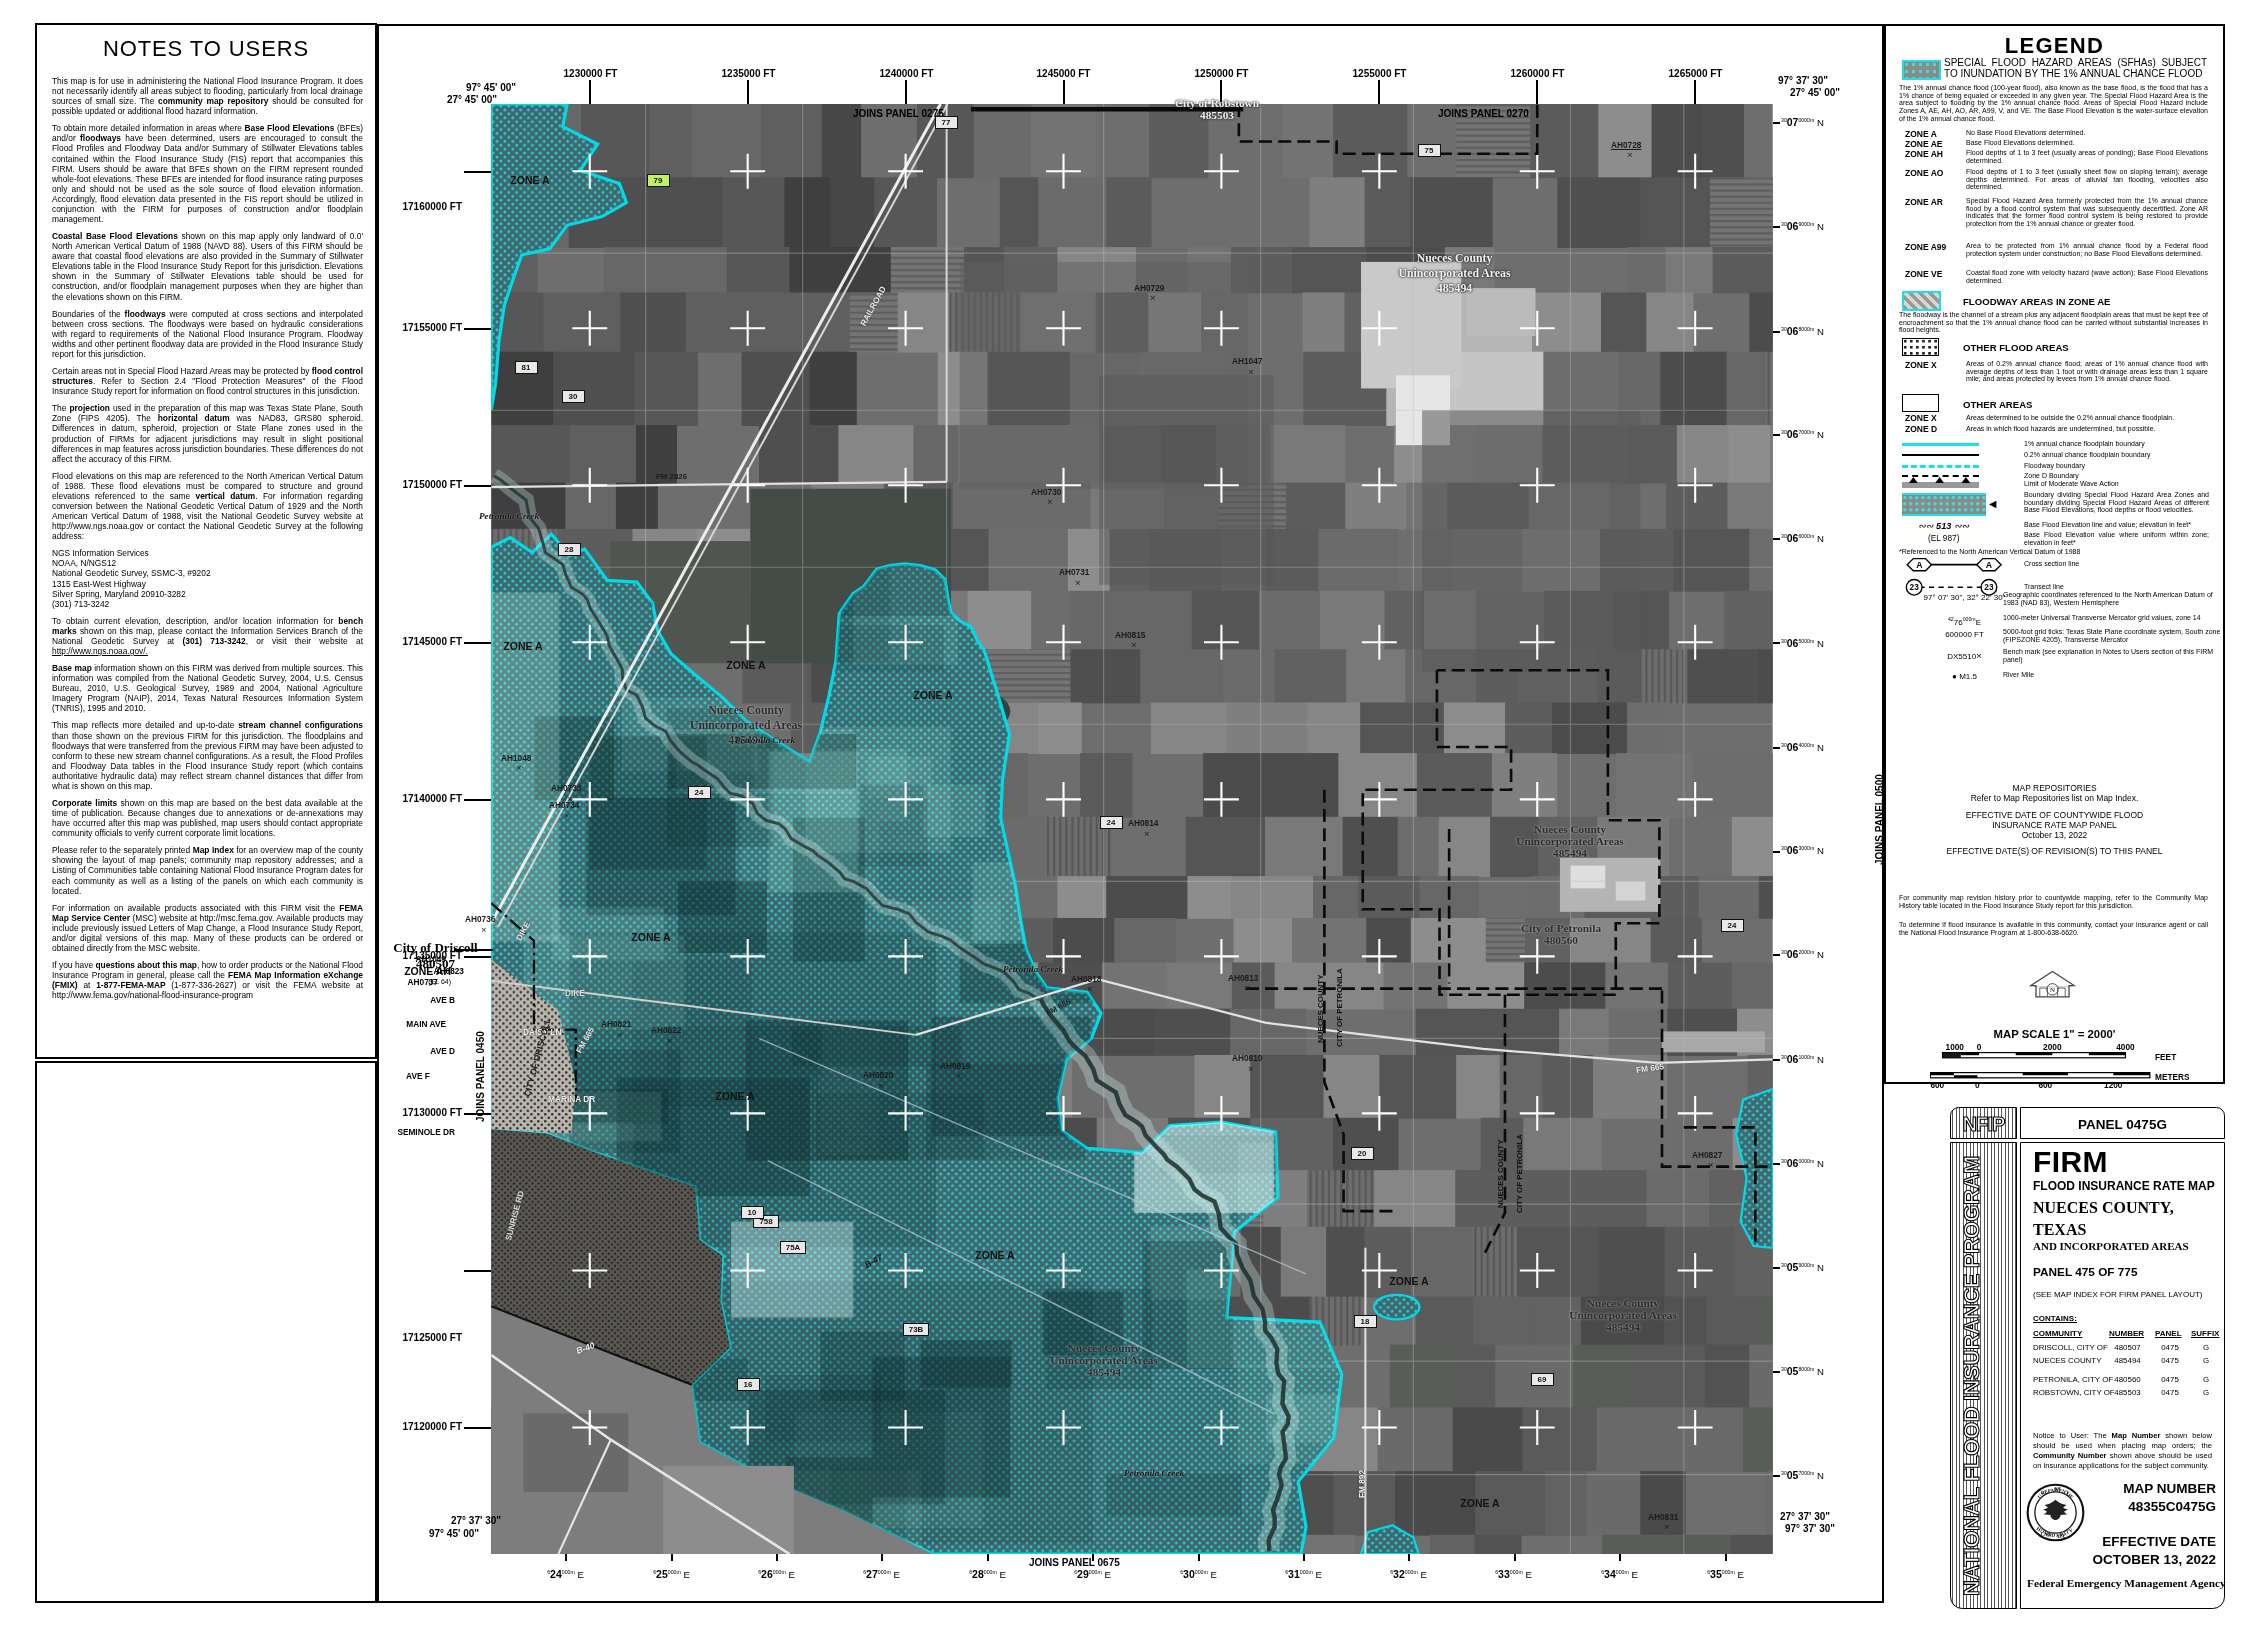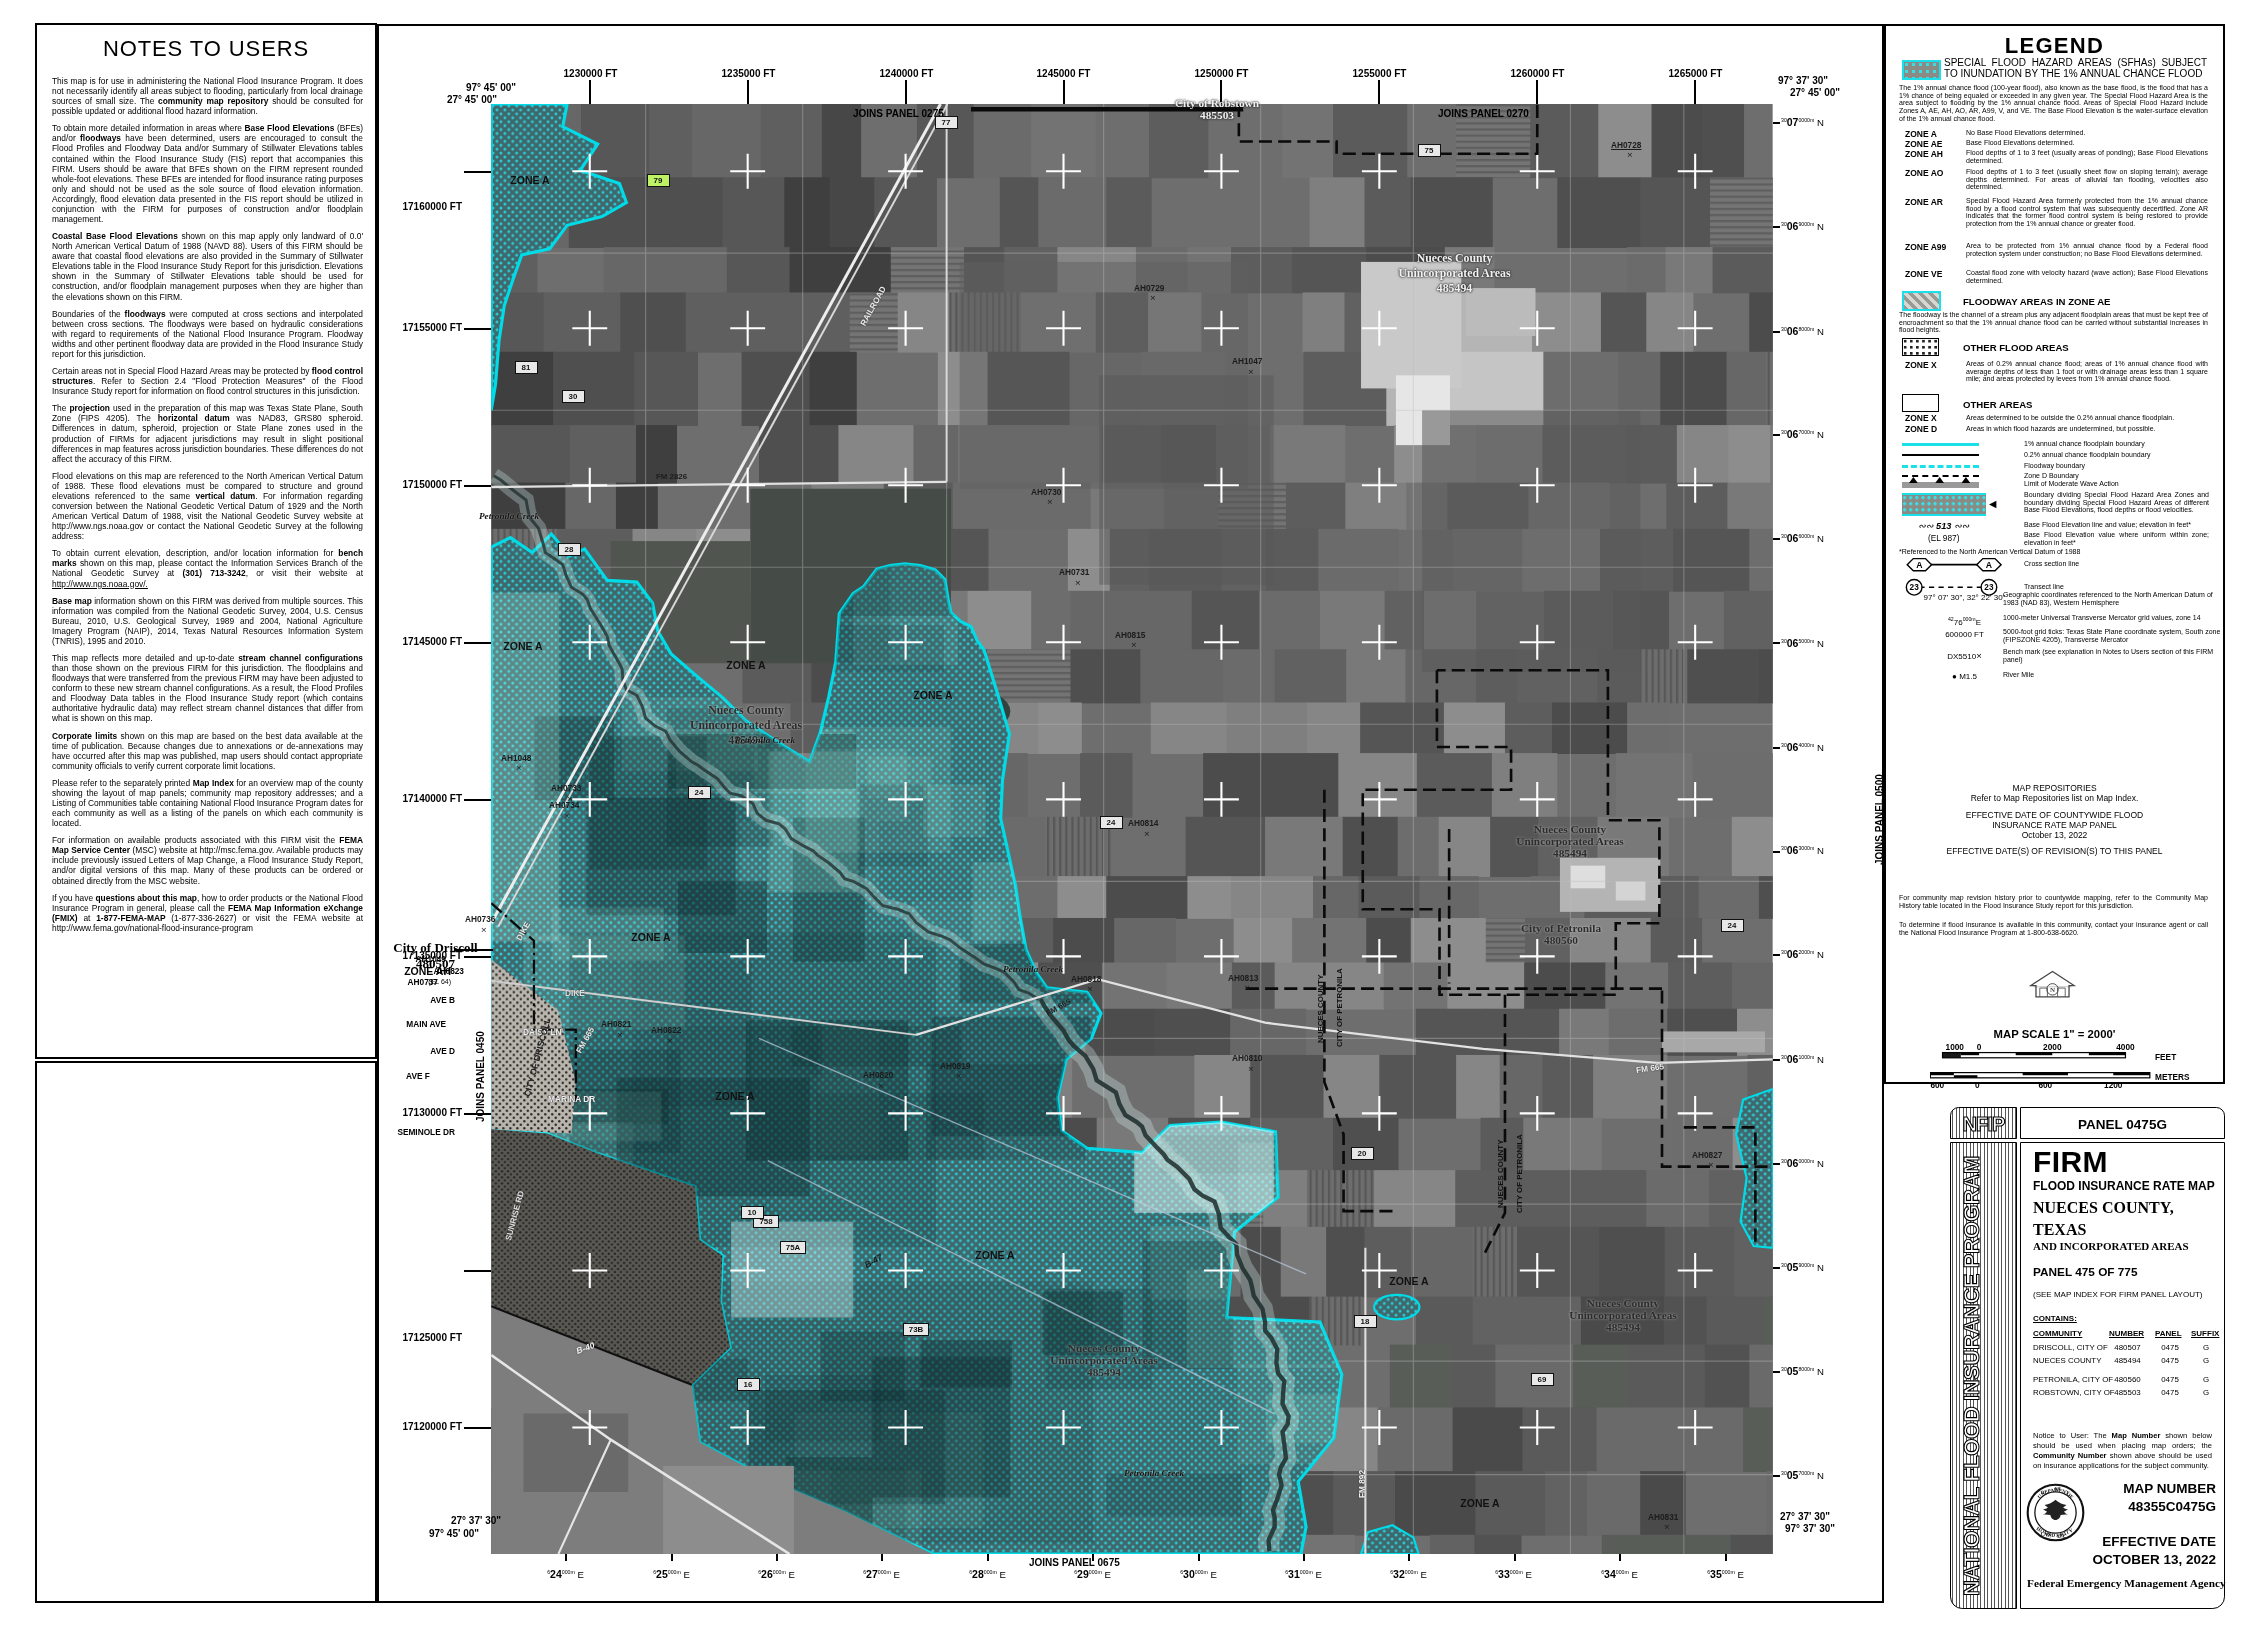--- a/index.html
+++ b/index.html
@@ -17,20 +17,21 @@
 <div class="box" style="left:35px;top:23px;width:342px;height:1036px;">
 <div class="abs" style="left:0;top:10.5px;width:100%;text-align:center;font-size:22px;letter-spacing:0.9px;">NOTES TO USERS</div>
 <div class="abs notebody" style="left:15px;top:51px;width:311px;">
 <p class="j">This map is for use in administering the National Flood Insurance Program.  It does not necessarily identify all areas subject to flooding, particularly from local drainage sources of small size.  The <b>community map repository</b> should be consulted for possible updated or additional flood hazard information.</p>
 <p class="j">To obtain more detailed information in areas where <b>Base Flood Elevations</b> (BFEs) and/or <b>floodways</b> have been determined, users are encouraged to consult the Flood Profiles and Floodway Data and/or Summary of Stillwater Elevations tables contained within the Flood Insurance Study (FIS) report that accompanies this FIRM.  Users should be aware that BFEs shown on the FIRM represent rounded whole-foot elevations.  These BFEs are intended for flood insurance rating purposes only and should not be used as the sole source of flood elevation information.  Accordingly, flood elevation data presented in the FIS report should be utilized in conjunction with the FIRM for purposes of construction and/or floodplain management.</p>
 <p class="j"><b>Coastal Base Flood Elevations</b> shown on this map apply only landward of 0.0' North American Vertical Datum of 1988 (NAVD 88).  Users of this FIRM should be aware that coastal flood elevations are also provided in the Summary of Stillwater Elevations table in the Flood Insurance Study Report for this jurisdiction.  Elevations shown in the Summary of Stillwater Elevations table should be used for construction, and/or floodplain management purposes when they are higher than the elevations shown on this FIRM.</p>
 <p class="j">Boundaries of the <b>floodways</b> were computed at cross sections and interpolated between cross sections.  The floodways were based on hydraulic considerations with regard to requirements of the National Flood Insurance Program.  Floodway widths and other pertinent floodway data are provided in the Flood Insurance Study report for this jurisdiction.</p>
 <p class="j">Certain areas not in Special Flood Hazard Areas may be protected by <b>flood control structures</b>.  Refer to Section 2.4 "Flood Protection Measures" of the Flood Insurance Study report for information on flood control structures in this jurisdiction.</p>
 <p class="j">The <b>projection</b> used in the preparation of this map was Texas State Plane, South Zone (FIPS 4205).   The <b>horizontal datum</b> was NAD83, GRS80 spheroid. Differences in datum, spheroid, projection or State Plane zones used in the production of FIRMs for adjacent jurisdictions may result in slight positional differences in map features across jurisdiction boundaries.  These differences do not affect the accuracy of this FIRM.</p>
 <p class="j">Flood elevations on this map are referenced to the North American Vertical Datum of 1988.  These flood elevations must be compared to structure and ground elevations referenced to the same <b>vertical datum</b>.   For information regarding conversion between the National Geodetic Vertical Datum of 1929 and the North American Vertical Datum of 1988, visit the National Geodetic Survey website at http://www.ngs.noaa.gov or contact the National Geodetic Survey at the following address:</p>
+<p class="">NGS Information Services<br>NOAA, N/NGS12<br>National Geodetic Survey, SSMC-3, #9202<br>1315 East-West Highway<br>Silver Spring, Maryland 20910-3282<br>(301) 713-3242</p>
 <p class="j">To obtain current elevation, description, and/or location information for <b>bench marks</b> shown on this map, please contact the Information Services Branch of the National Geodetic Survey at <b>(301) 713-3242</b>, or visit their website at <u>http://www.ngs.noaa.gov/.</u></p>
 <p class="j"><b>Base map</b> information shown on this FIRM was derived from multiple sources. This information was compiled from the National Geodetic Survey, 2004, U.S. Census Bureau, 2010, U.S. Geological Survey, 1989 and 2004, National Agriculture Imagery Program (NAIP), 2014, Texas Natural Resources Information System (TNRIS), 1995 and 2010.</p>
 <p class="j">This map reflects more detailed and up-to-date <b>stream channel configurations</b> than those shown on the previous FIRM for this jurisdiction.  The floodplains and floodways that were transferred from the previous FIRM may have been adjusted to conform to these new stream channel configurations.  As a result, the Flood Profiles and Floodway Data tables in the Flood Insurance Study report (which contains authoritative hydraulic data) may reflect stream channel distances that differ from what is shown on this map.</p>
 <p class="j"><b>Corporate limits</b> shown on this map are based on the best data available at the time of publication. Because changes due to annexations or de-annexations may have occurred after this map was published, map users should contact appropriate community officials to verify current corporate limit locations.</p>
 <p class="j">Please refer to the separately printed <b>Map Index</b> for an overview map of the county showing the layout of map panels; community map repository addresses; and a Listing of Communities table containing National Flood Insurance Program dates for each community as well as a listing of the panels on which each community is located.</p>
 <p class="j">For information on available products associated with this FIRM visit the <b>FEMA Map Service Center</b> (MSC) website at http://msc.fema.gov. Available products may include previously issued Letters of Map Change, a Flood Insurance Study Report, and/or digital versions of this map. Many of these products can be ordered or obtained directly from the MSC website.</p>
 <p class="j">If  you  have  <b>questions about  this map</b>, how to order products or the National Flood  Insurance  Program in general,  please  call  the <b>FEMA Map Information eXchange  (FMIX)</b>  at  <b>1-877-FEMA-MAP</b> (1-877-336-2627) or  visit  the  FEMA website at http://www.fema.gov/national-flood-insurance-program</p>
 </div>
     </div>
 

